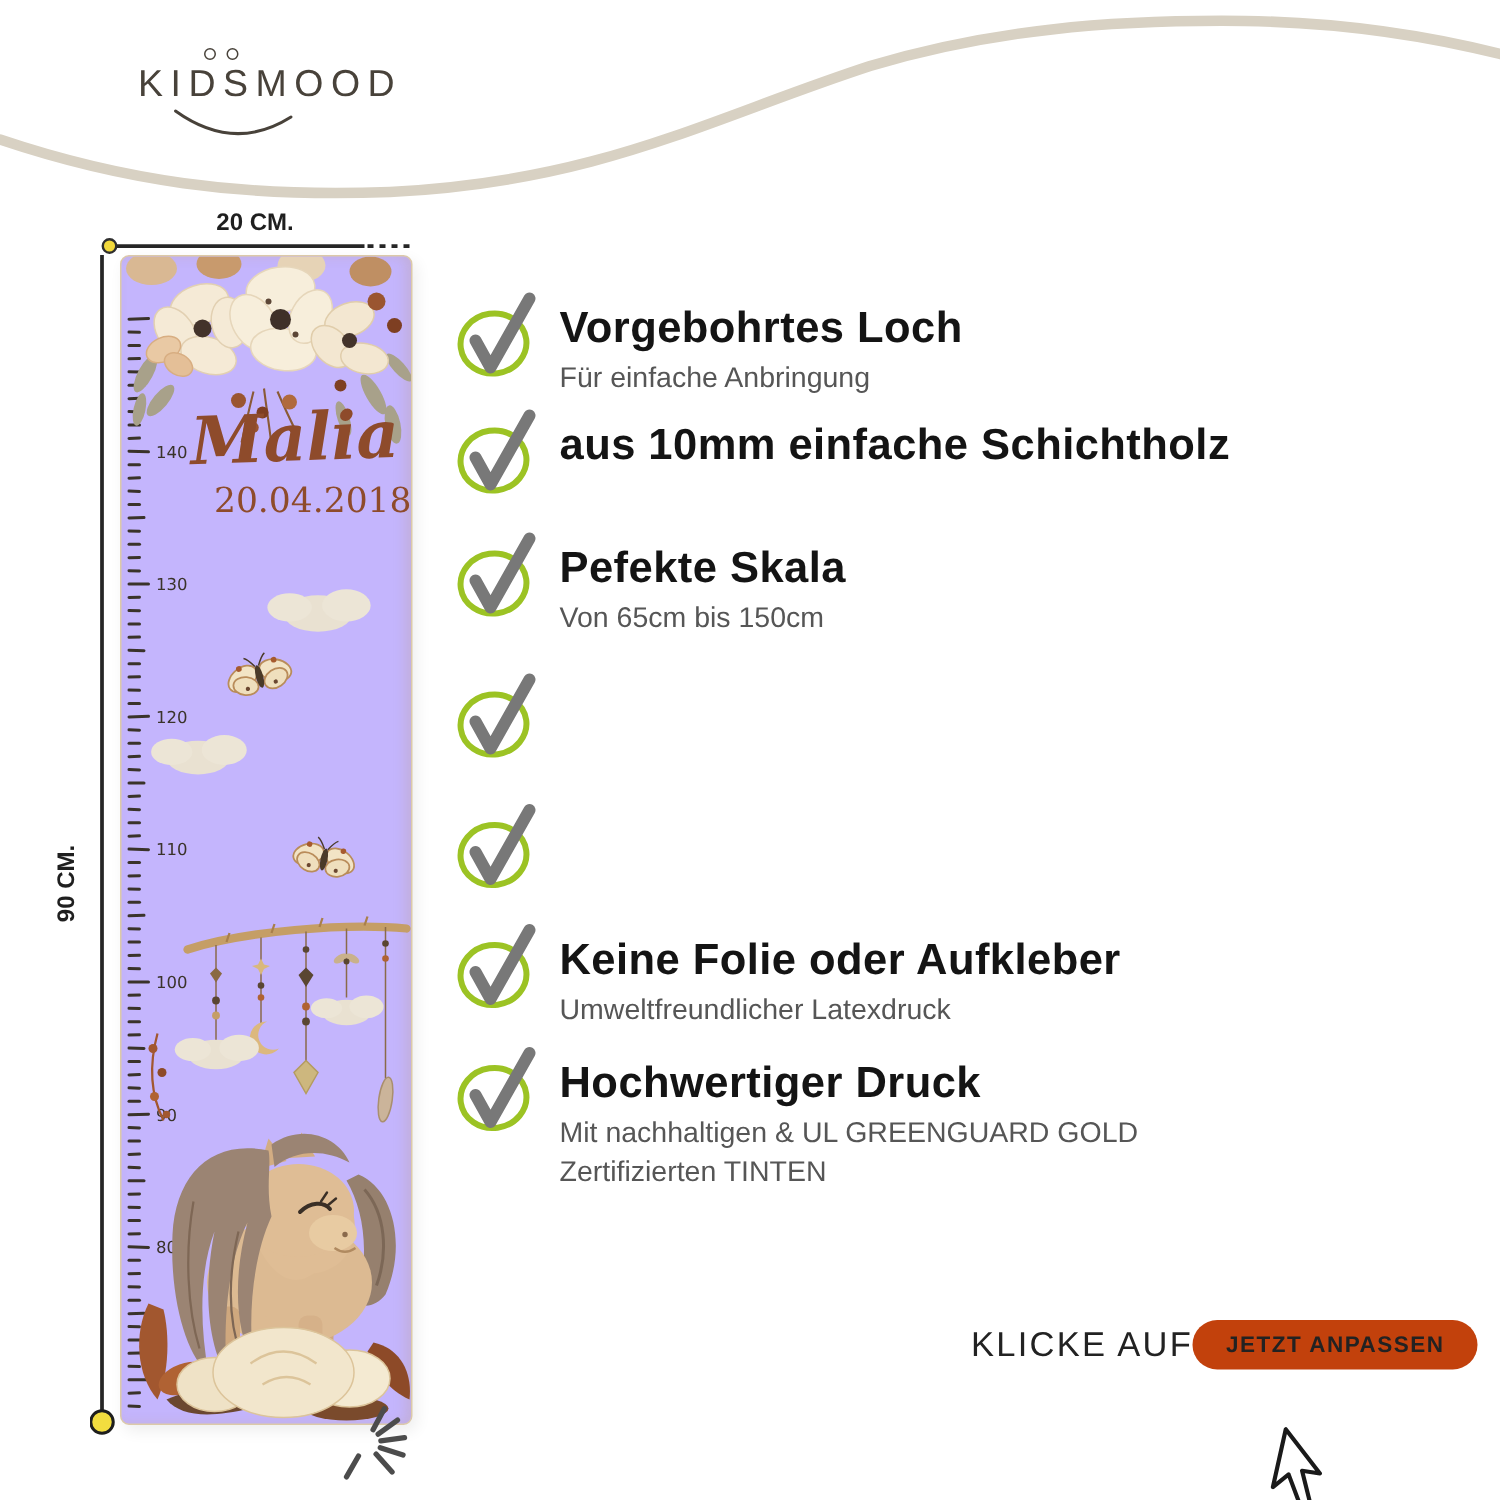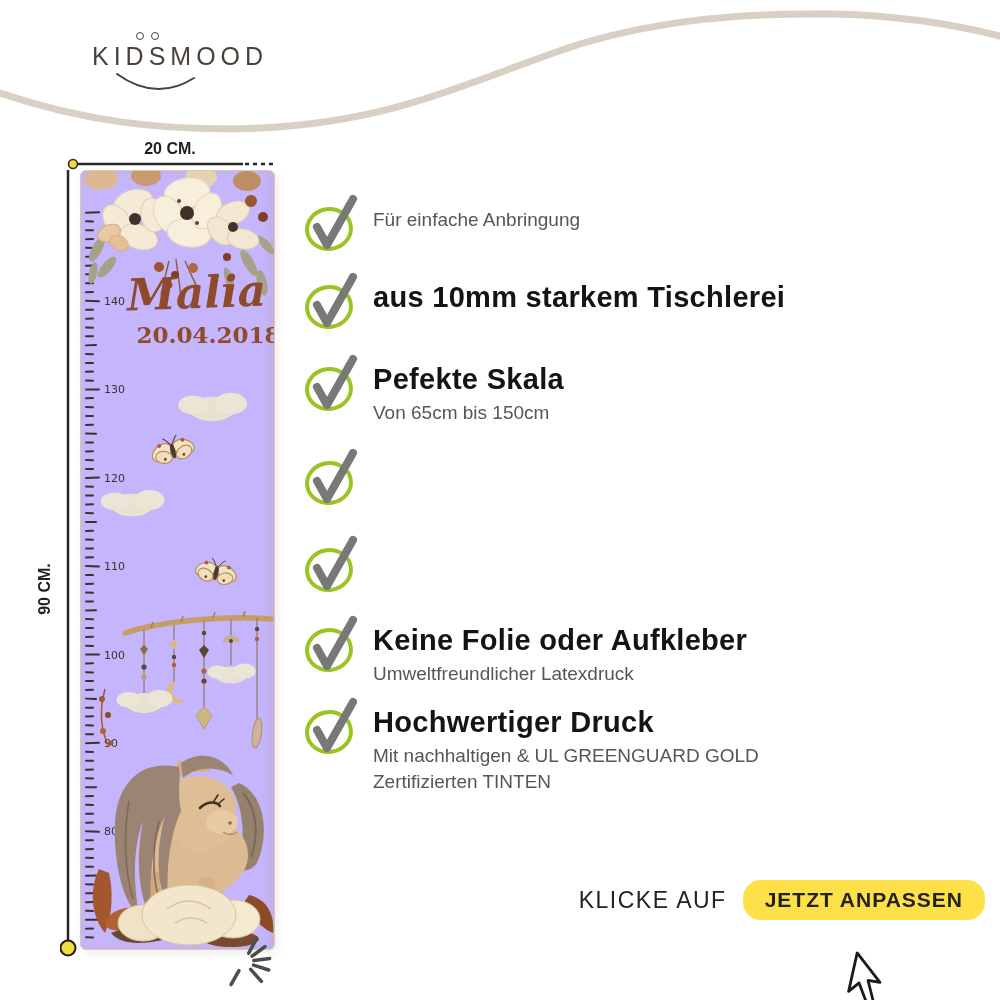--- a/index.html
+++ b/index.html
@@ -30,40 +30,40 @@
          background:#c4b5fd;border:1px solid #dcc9a8;border-radius:6px;
          box-shadow:inset -4px 0 8px rgba(185,155,110,.22), 3px 4px 10px rgba(0,0,0,.07);
          overflow:hidden;}
   .board-art{position:absolute;left:0;top:0;}
   .tick{stroke:#3a332a;stroke-width:2;stroke-linecap:round;}
   .ticknum{font-family:"DejaVu Sans",sans-serif;font-size:11px;fill:#3a332a;}
   .chart-name{position:absolute;left:28px;top:96px;width:175px;text-align:center;
               font-family:"DejaVu Serif",serif;font-style:italic;font-weight:bold;
               font-size:44px;color:#8e4b2b;transform:rotate(-2deg);}
   .chart-date{position:absolute;left:40px;top:150px;width:175px;text-align:center;
-              font-family:"DejaVu Serif",serif;font-weight:bold;font-size:23px;color:#8e4b2b;}
+              font-family:"DejaVu Serif",serif;font-weight:normal;font-size:23px;color:#8e4b2b;}
 
   .burst{position:absolute;left:220px;top:914px;}
 
   
   .features{position:absolute;left:0;top:0;}
   .feature{position:absolute;left:303px;width:600px;}
   .f-icon{position:absolute;left:0;top:0;}
   .f-text{margin-left:70px;padding-top:10px;}
   .f-title{font-size:29px;font-weight:bold;color:#141414;letter-spacing:.3px;white-space:nowrap;}
   .f-sub{font-size:19px;color:#565656;margin-top:4px;max-width:420px;line-height:1.35;}
 
   
   .personalize{position:absolute;right:15px;top:862px;width:420px;text-align:right;}
   .p-title{font-size:31px;font-weight:bold;letter-spacing:1.5px;color:#1c1c1c;}
   .p-sub{font-size:19px;color:#666;letter-spacing:2.2px;margin-top:5px;}
-  .cta-row{margin-top:18px;display:flex;justify-content:flex-end;align-items:center;gap:16px;}
+  .cta-row{margin-top:18px;display:flex;justify-content:flex-end;align-items:center;}
   .cta-prefix{font-size:23px;color:#222;letter-spacing:1.5px;}
-  .cta-btn{background:#fde047;border:none;border-radius:18px;padding:8px 22px;
-           font-family:"Liberation Sans",sans-serif;font-size:21px;font-weight:bold;
+  .cta-btn{background:#c2410c;border:none;border-radius:18px;padding:8px 22px;
+           font-family:"Liberation Sans",sans-serif;font-size:15px;font-weight:bold;
            letter-spacing:1px;color:#222;cursor:pointer;}
   .cursor-icon{position:absolute;right:87px;top:88px;}
 </style>
 </head>
 <body>
 
 <div class="canvas">
 
   <svg class="top-wave" width="1000" height="160" viewBox="0 0 1000 160">
     <path d="M0,93 C80,120 160,132 260,128 C400,121 470,80 580,44 C660,20 740,13 830,14 C900,15 960,26 1000,36" fill="none" stroke="#d8d1c3" stroke-width="7" stroke-linecap="round"></path>
@@ -369,29 +369,30 @@
           <path d="M14,34 L24,52 L50,6" fill="none" stroke="#787878" stroke-width="8" stroke-linecap="round" stroke-linejoin="round"></path>
         </g>
       </defs>
     </svg>
 
     <div class="feature" style="top:193px">
       <svg class="f-icon" width="56" height="60" viewBox="0 0 56 60">
           <use href="#checkdef"></use>
         </svg>
       <div class="f-text">
+        <div class="f-title">Vorgebohrtes Loch</div>
         <div class="f-sub">Für einfache Anbringung</div>
       </div>
     </div>
     <div class="feature" style="top:271px">
       <svg class="f-icon" width="56" height="60" viewBox="0 0 56 60">
           <use href="#checkdef"></use>
         </svg>
       <div class="f-text">
-        <div class="f-title">aus 10mm starkem Tischlerei</div>
+        <div class="f-title">aus 10mm einfache Schichtholz</div>
       </div>
     </div>
     <div class="feature" style="top:353px">
       <svg class="f-icon" width="56" height="60" viewBox="0 0 56 60">
           <use href="#checkdef"></use>
         </svg>
       <div class="f-text">
         <div class="f-title">Pefekte Skala</div>
         <div class="f-sub">Von 65cm bis 150cm</div>
       </div>

